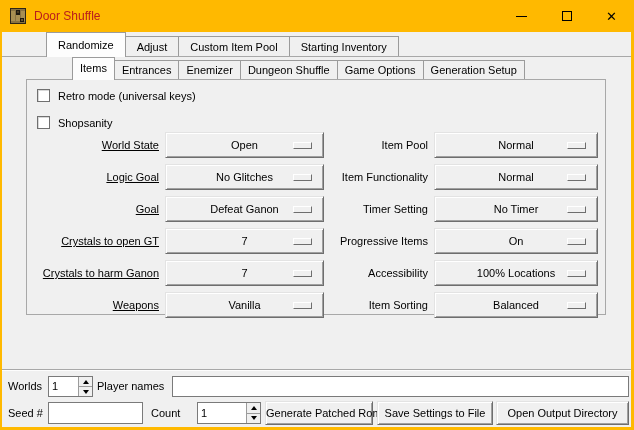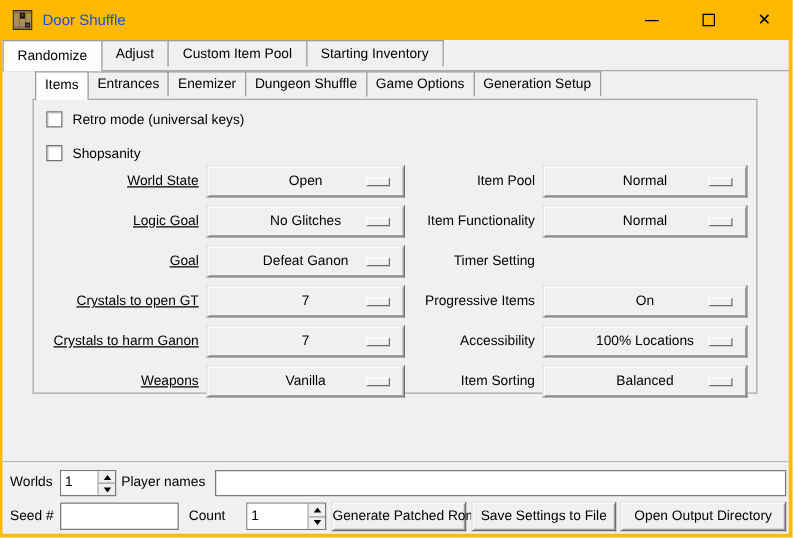--- a/index.html
+++ b/index.html
@@ -4,31 +4,31 @@
 <style>
   * { margin:0; padding:0; box-sizing:border-box; }
   html,body { width:634px; height:430px; }
   body { font-family:"Liberation Sans","DejaVu Sans",sans-serif; font-size:11px; color:#000; }
 
   .window { position:relative; width:634px; height:430px; background:#ffb900; overflow:hidden; }
 
   
   .titlebar { position:absolute; top:0; left:0; width:634px; height:32px; background:#ffb900; display:flex; align-items:center; }
   .app-icon { width:16px; height:16px; margin-left:10px; flex:0 0 auto; }
-  .title-text { margin-left:8px; font-size:12px; color:#1d4ed8; }
+  .title-text { margin-left:8px; font-size:12px; color:#b91c1c; }
   .win-controls { position:absolute; right:0; top:0; height:32px; display:flex; }
   .win-btn { width:45px; height:32px; display:flex; align-items:center; justify-content:center; font-size:13px; color:#000; cursor:default; }
   .min-bar { width:11px; height:1px; background:#000; display:block; }
   .max-box { width:10px; height:10px; border:1px solid #000; display:block; }
 
   
   .window-body { position:absolute; top:32px; left:2px; width:629px; height:395px; background:#f0f0f0; }
 
   
-  .tab-row { position:absolute; display:flex; height:25px; }
+  .tab-row { position:absolute; display:flex; align-items:flex-end; height:25px;padding-left:44px; }
   .tab-row-main { top:0; left:0; }
   .tab-row-sub  { top:25px; left:26px; height:23px; }
   .tab { background:#f0f0f0; border:1px solid #9b9b9b; border-bottom:none; padding:0 11px; height:21px; line-height:20px; position:relative; }
   .tab + .tab { margin-left:-1px; }
   .tab.active { background:#fdfdfd; z-index:3; }
   .tab-row-main .tab.active { height:25px; line-height:24px; }
   .tab-row-sub .tab { padding:0 7px; height:20px; line-height:19px; }
   .tab-row-sub .tab.active { height:23px; line-height:21px; }
   .main-pane-top { position:absolute; top:24px; left:0; width:629px; height:0; border-top:1px solid #a8a8a8; z-index:1; }
 
@@ -143,20 +143,21 @@
       <div class="setting-label col-left" style="top:180px;">Crystals to harm Ganon</div>
       <div class="dropdown col-left" style="top:180px;"><span>7</span><span class="dd-indicator"></span></div>
       <div class="setting-label col-left" style="top:212px;">Weapons</div>
       <div class="dropdown col-left" style="top:212px;"><span>Vanilla</span><span class="dd-indicator"></span></div>
 
       <div class="setting-label col-right" style="top:52px;">Item Pool</div>
       <div class="dropdown col-right" style="top:52px;"><span>Normal</span><span class="dd-indicator"></span></div>
       <div class="setting-label col-right" style="top:84px;">Item Functionality</div>
       <div class="dropdown col-right" style="top:84px;"><span>Normal</span><span class="dd-indicator"></span></div>
       <div class="setting-label col-right" style="top:116px;">Timer Setting</div>
+      <div class="dropdown col-right" style="top:116px;"><span>No Timer</span><span class="dd-indicator"></span></div>
       <div class="setting-label col-right" style="top:148px;">Progressive Items</div>
       <div class="dropdown col-right" style="top:148px;"><span>On</span><span class="dd-indicator"></span></div>
       <div class="setting-label col-right" style="top:180px;">Accessibility</div>
       <div class="dropdown col-right" style="top:180px;"><span>100% Locations</span><span class="dd-indicator"></span></div>
       <div class="setting-label col-right" style="top:212px;">Item Sorting</div>
       <div class="dropdown col-right" style="top:212px;"><span>Balanced</span><span class="dd-indicator"></span></div>
     </div>
 
     <div class="bottom-sep"></div>
 

